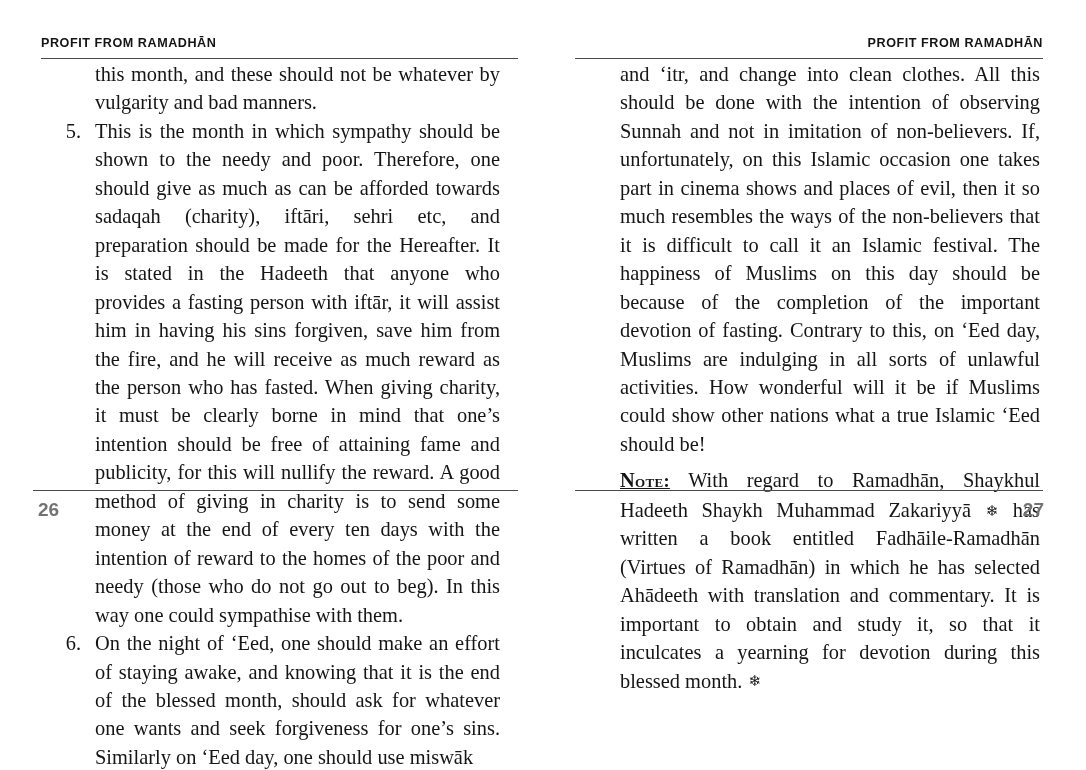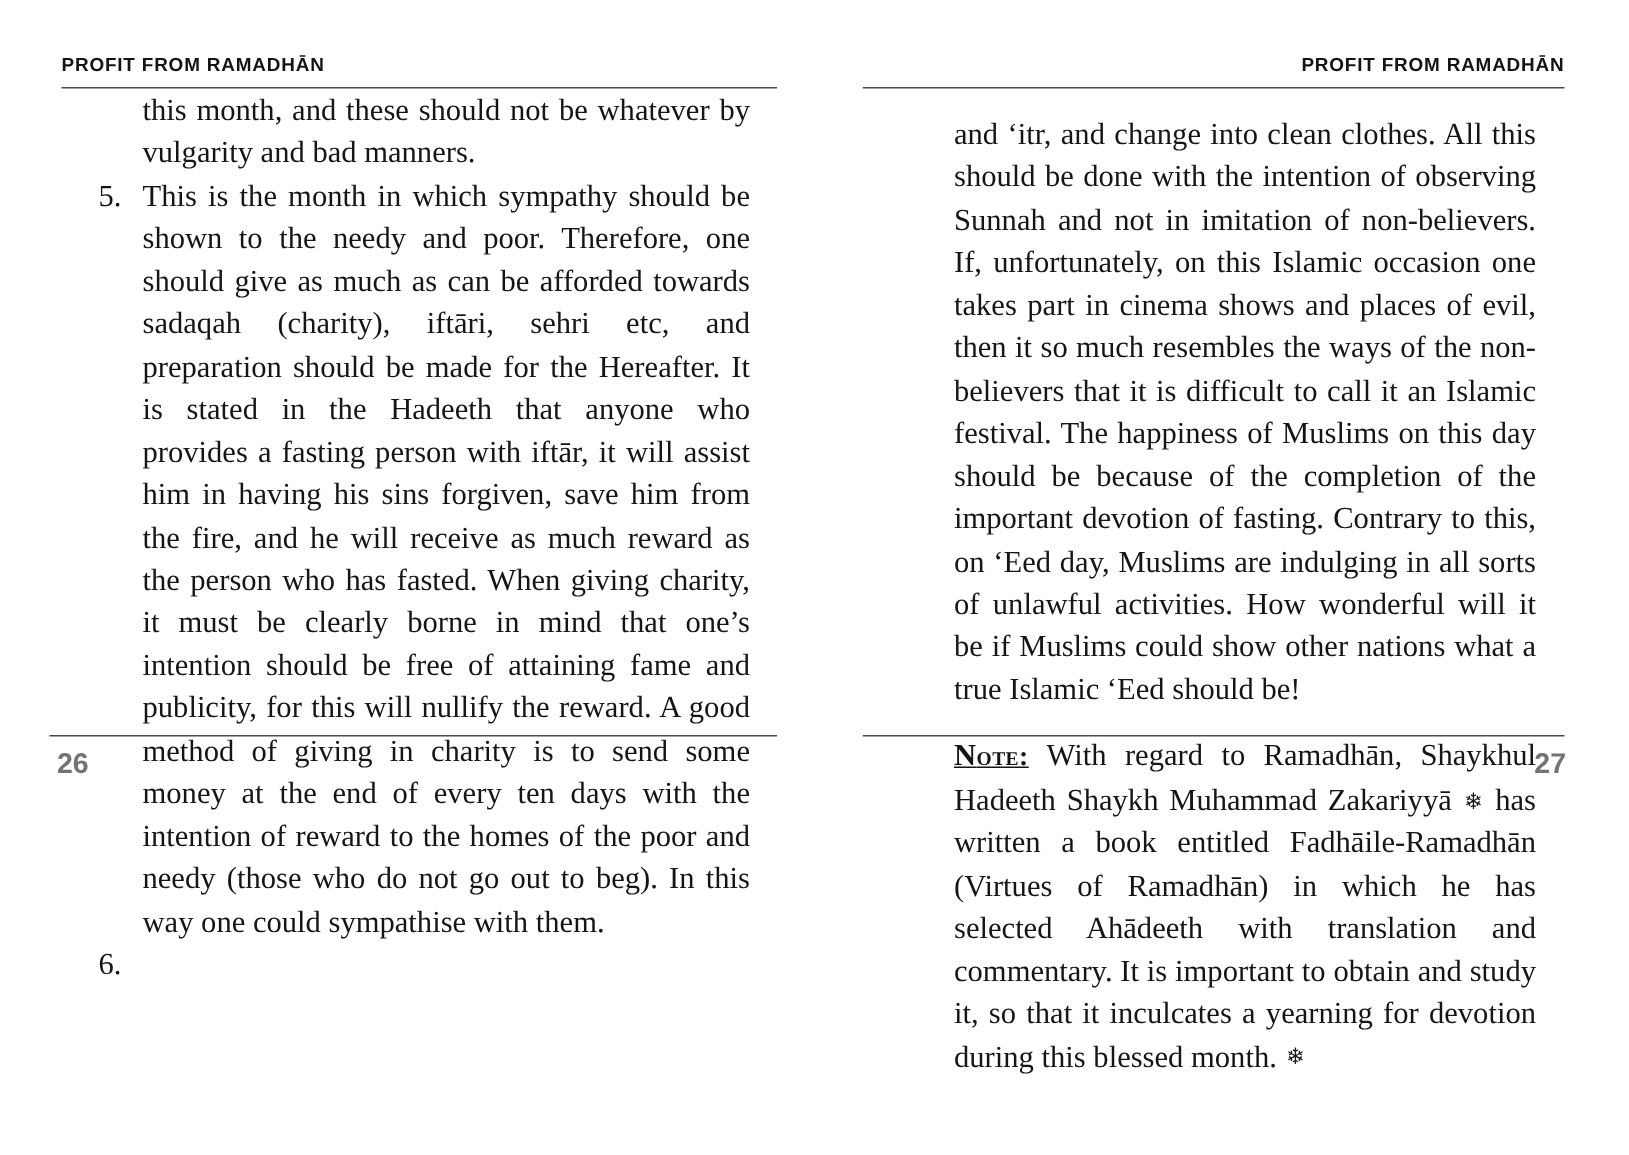--- a/index.html
+++ b/index.html
@@ -86,21 +86,21 @@
   .list-item .num {
     position: absolute;
     left: 0;
     top: 0;
     width: 28px;
     text-align: right;
     font-size: 20.4px;
   }
 
   .plain {
-    margin: 16px;
+    margin: 0;
     text-align: justify;
   }
 
   .note-lead {
     font-variant: small-caps;
     font-weight: bold;
     letter-spacing: 0.3px;
     font-size: 18.5px;
     text-decoration: underline;
   }
@@ -159,20 +159,21 @@
 
       <p class="para para-cont">this month, and these should not be whatever by vulgarity and bad manners.</p>
 
       <div class="list-item">
         <span class="num">5.</span>
         <span>This is the month in which sympathy should be shown to the needy and poor. Therefore, one should give as much as can be afforded towards sadaqah (charity), iftāri, sehri etc, and preparation should be made for the Hereafter. It is stated in the Hadeeth that anyone who provides a fasting person with iftār, it will assist him in having his sins forgiven, save him from the fire, and he will receive as much reward as the person who has fasted. When giving charity, it must be clearly borne in mind that one’s intention should be free of attaining fame and publicity, for this will nullify the reward. A good method of giving in charity is to send some money at the end of every ten days with the intention of reward to the homes of the poor and needy (those who do not go out to beg). In this way one could sympathise with them.</span>
       </div>
 
       <div class="list-item">
         <span class="num">6.</span>
+        <span>On the night of ‘Eed, one should make an effort of staying awake, and knowing that it is the end of the blessed month, should ask for whatever one wants and seek forgiveness for one’s sins. Similarly on ‘Eed day, one should use miswāk</span>
       </div>
 
     </div>
 
     <div class="foot-rule"></div>
     <div class="folio">26</div>
   </div>
 
   <div class="page page-right">
 

